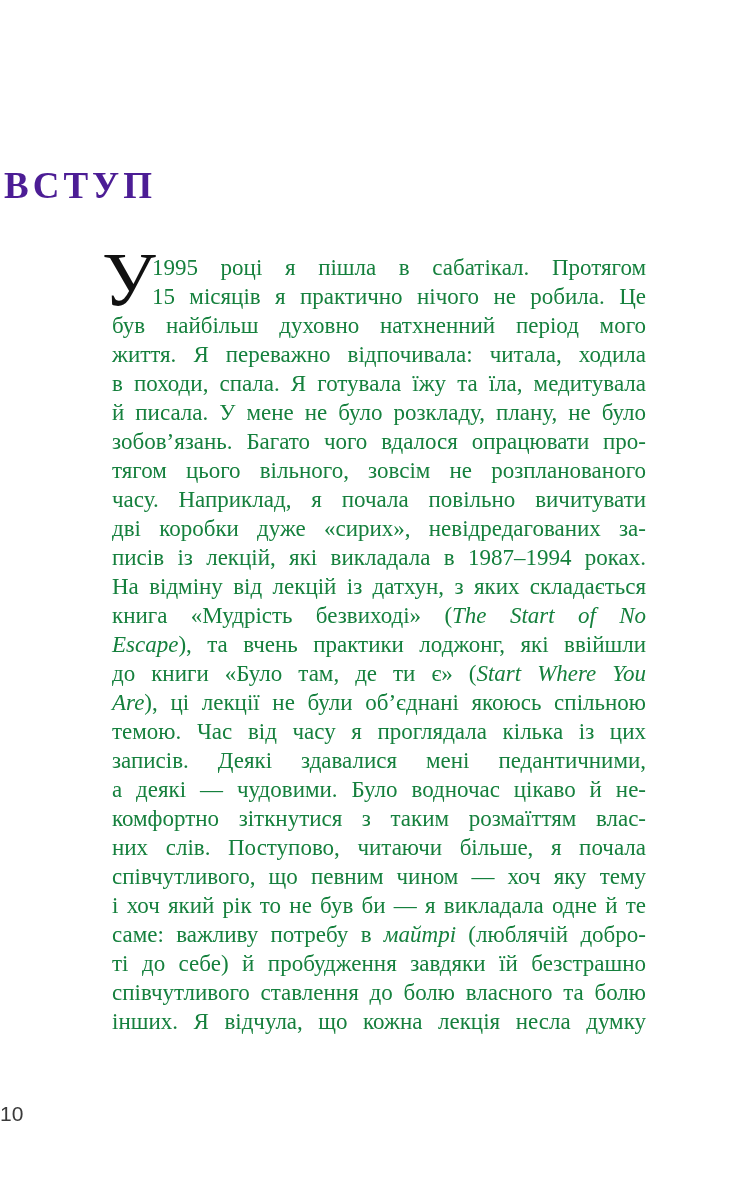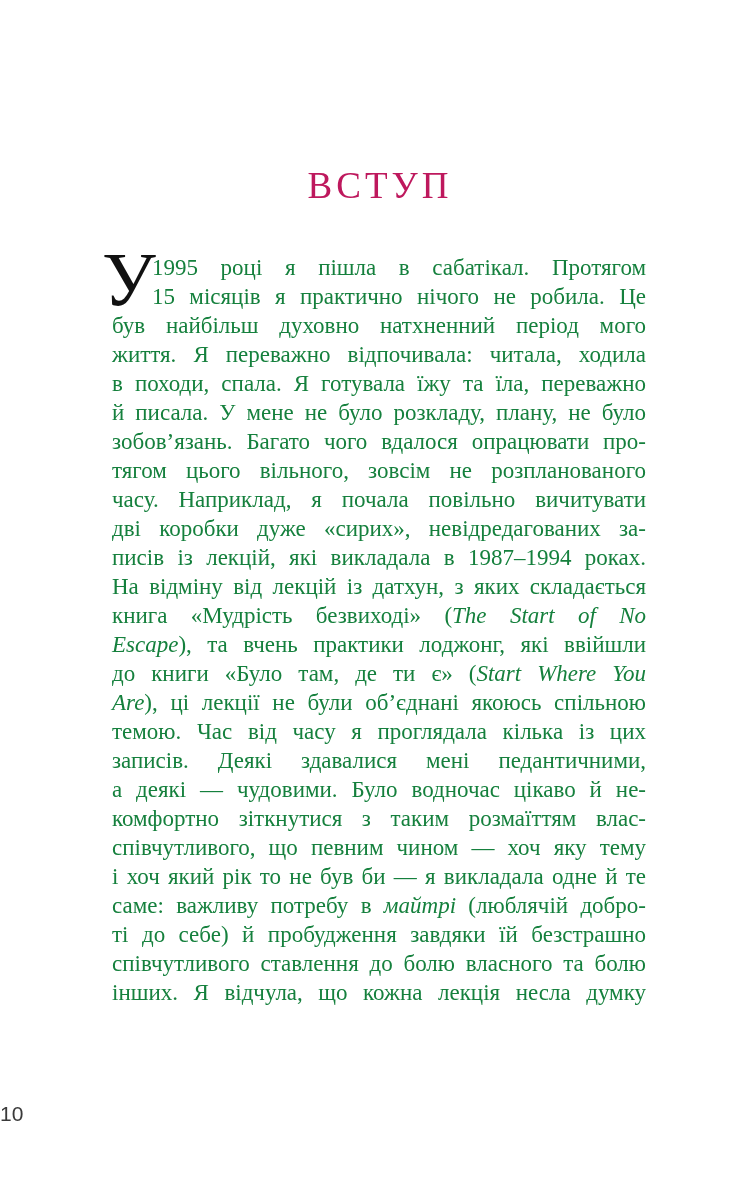--- a/index.html
+++ b/index.html
@@ -14,27 +14,27 @@
     background: #ffffff;
     color: #151515;
     font-family: "Liberation Serif", "DejaVu Serif", serif;
     overflow: hidden;
   }
   .chapter-title {
     position: absolute;
     top: 142px;
     left: 0;
     width: 100%;
-    text-align: center;
+    text-align: left;
     font-size: 37px;
     line-height: 1;
-    font-weight: 400;
+    font-weight: 700;
     letter-spacing: 4px;
     text-indent: 4px;
-    color: #be185d;
+    color: #4c1d95;
   }
   .body-block {
     position: absolute;
     left: 112px;
     top: 253px;
     width: 534px;
   }
   .dropcap {
     position: absolute;
     left: -10px;
@@ -77,36 +77,37 @@
 
   <h1 class="chapter-title">ВСТУП</h1>
 
   <div class="body-block">
     <span class="dropcap">У</span>
     <div>
         <div class="tline indent"><span>1995 році я пішла в сабатікал. Протягом</span></div>
         <div class="tline indent"><span>15 місяців я практично нічого не робила. Це</span></div>
         <div class="tline"><span>був найбільш духовно натхненний період мого</span></div>
         <div class="tline"><span>життя. Я переважно відпочивала: читала, ходила</span></div>
-        <div class="tline"><span>в походи, спала. Я готувала їжу та їла, переважно</span></div>
+        <div class="tline"><span>в походи, спала. Я готувала їжу та їла, медитувала</span></div>
         <div class="tline"><span>й писала. У мене не було розкладу, плану, не було</span></div>
         <div class="tline"><span>зобов’язань. Багато чого вдалося опрацювати про-</span></div>
         <div class="tline"><span>тягом цього вільного, зовсім не розпланованого</span></div>
         <div class="tline"><span>часу. Наприклад, я почала повільно вичитувати</span></div>
         <div class="tline"><span>дві коробки дуже «сирих», невідредагованих за-</span></div>
         <div class="tline"><span>писів із лекцій, які викладала в 1987–1994 роках.</span></div>
         <div class="tline"><span>На відміну від лекцій із датхун, з яких складається</span></div>
         <div class="tline"><span>книга «Мудрість безвиході» (</span><span class="ital">The Start of No</span></div>
         <div class="tline"><span class="ital">Escape</span><span>), та вчень практики лоджонг, які ввійшли</span></div>
         <div class="tline"><span>до книги «Було там, де ти є» (</span><span class="ital">Start Where You</span></div>
         <div class="tline"><span class="ital">Are</span><span>), ці лекції не були об’єднані якоюсь спільною</span></div>
         <div class="tline"><span>темою. Час від часу я проглядала кілька із цих</span></div>
         <div class="tline"><span>записів. Деякі здавалися мені педантичними,</span></div>
         <div class="tline"><span>а деякі — чудовими. Було водночас цікаво й не-</span></div>
         <div class="tline"><span>комфортно зіткнутися з таким розмаїттям влас-</span></div>
+        <div class="tline"><span>них слів. Поступово, читаючи більше, я почала</span></div>
         <div class="tline"><span>співчутливого, що певним чином — хоч яку тему</span></div>
         <div class="tline"><span>і хоч який рік то не був би — я викладала одне й те</span></div>
         <div class="tline"><span>саме: важливу потребу в </span><span class="ital">майтрі</span><span> (люблячій добро-</span></div>
         <div class="tline"><span>ті до себе) й пробудження завдяки їй безстрашно</span></div>
         <div class="tline"><span>співчутливого ставлення до болю власного та болю</span></div>
         <div class="tline"><span>інших. Я відчула, що кожна лекція несла думку</span></div>
       </div>
   </div>
 
   <div class="page-number">10</div>

